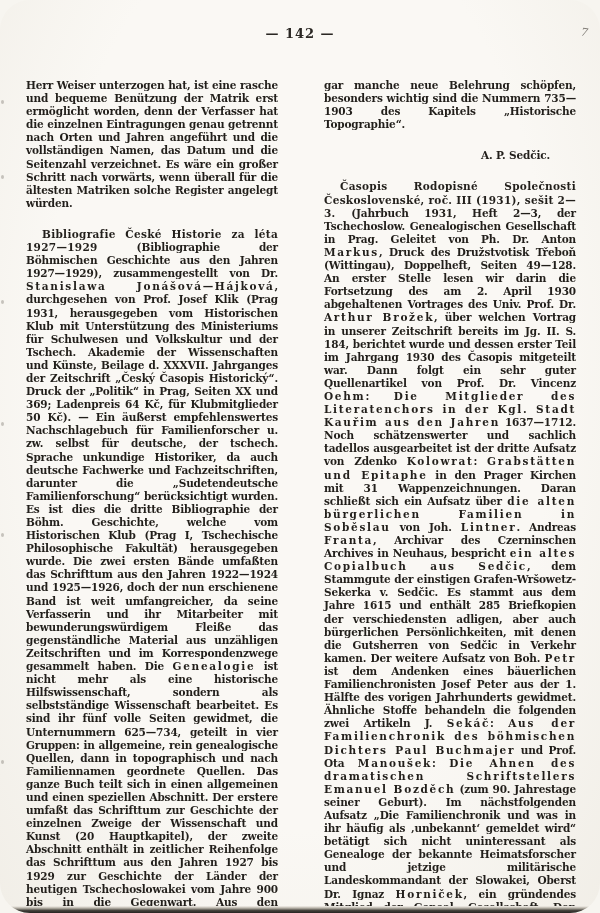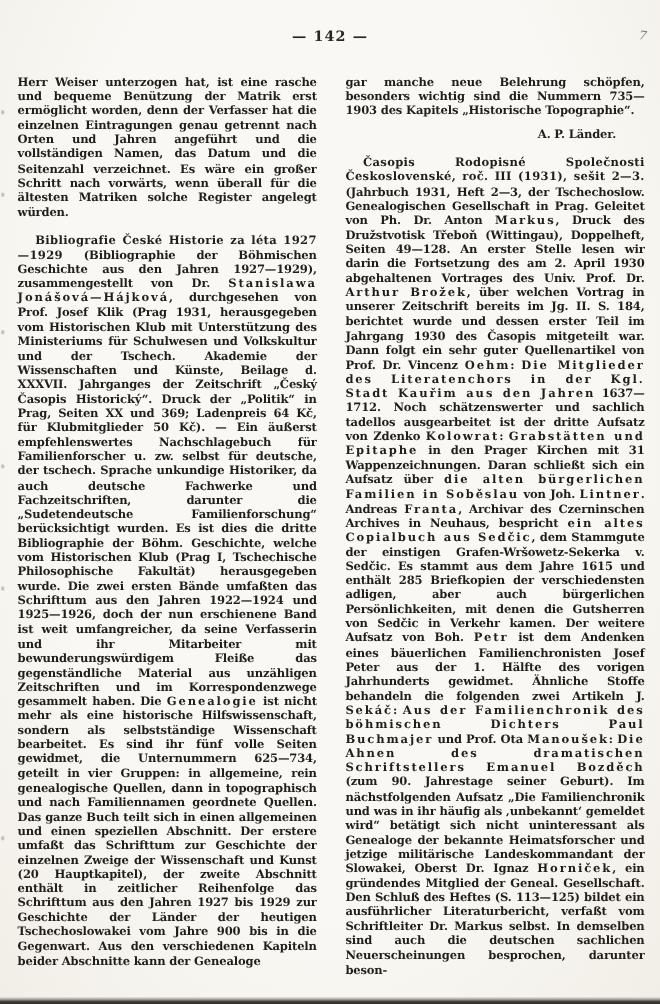--- a/index.html
+++ b/index.html
@@ -6,20 +6,21 @@
   body{
     width:600px;height:913px;
     font-family:"DejaVu Serif","Liberation Serif",serif;
     background:#f7f5f0;
   }
   .page{
     position:relative;width:600px;height:913px;overflow:hidden;
     background:
       radial-gradient(ellipse at 50% 40%, #faf8f4 60%, #f1eee7 100%);
     color:#211e1a;
+    border-radius:30px;
   }
   .page-number{
     text-align:center;
     margin:26px 0 20px 0;
     font-size:13px;font-weight:bold;letter-spacing:1px;
     color:#2a2723;
   }
   .corner-mark{
     position:absolute;top:26px;right:12px;
     font-size:11px;font-style:italic;color:#55504a;opacity:.75;
@@ -32,21 +33,21 @@
   }
   .col{
     width:288px;
     font-size:10.5px;
     font-weight:bold;
     line-height:13.1px;
     text-align:justify;
     letter-spacing:-0.15px;
     color:#221f1b;
   }
-  .col p{margin:8px;}
+  .col p{margin:18px;}
   .col p.mt{margin-top:13px;}
   .col p.indent{text-indent:16px;}
   .col p.sig{text-align:right;padding-right:26px;}
   .seg-bold{font-weight:bold;letter-spacing:0.3px;}
   .seg-spaced{letter-spacing:1.7px;}
   .speck{
     position:absolute;left:1px;width:3px;height:4px;border-radius:50%;
     background:#6b655d;opacity:.35;
   }
   .scan-edge{
@@ -70,19 +71,19 @@
   <span class="speck" style="top:533px"></span>
   <span class="speck" style="top:760px"></span>
 
   <div class="columns">
     <div class="col">
         <p class=""><span>Herr Weiser unterzogen hat, ist eine rasche und bequeme Benützung der Matrik erst ermöglicht worden, denn der Verfasser hat die einzelnen Eintragungen genau getrennt nach Orten und Jahren angeführt und die vollständigen Namen, das Datum und die Seitenzahl verzeichnet. Es wäre ein großer Schritt nach vorwärts, wenn überall für die ältesten Matriken solche Register angelegt würden.</span></p>
         <p class="indent mt "><span class="seg-bold">Bibliografie České Historie za léta 1927—1929</span><span> (Bibliographie der Böhmischen Geschichte aus den Jahren 1927—1929), zusammengestellt von Dr. </span><span class="seg-spaced">Stanislawa Jonášová—Hájková</span><span>, durchgesehen von Prof. Josef Klik (Prag 1931, herausgegeben vom Historischen Klub mit Unterstützung des Ministeriums für Schulwesen und Volkskultur und der Tschech. Akademie der Wissenschaften und Künste, Beilage d. XXXVII. Jahrganges der Zeitschrift „Český Časopis Historický“. Druck der „Politik“ in Prag, Seiten XX und 369; Ladenpreis 64 Kč, für Klubmitglieder 50 Kč). — Ein äußerst empfehlenswertes Nachschlagebuch für Familienforscher u. zw. selbst für deutsche, der tschech. Sprache unkundige Historiker, da auch deutsche Fachwerke und Fachzeitschriften, darunter die „Sudetendeutsche Familienforschung“ berücksichtigt wurden. Es ist dies die dritte Bibliographie der Böhm. Geschichte, welche vom Historischen Klub (Prag I, Tschechische Philosophische Fakultät) herausgegeben wurde. Die zwei ersten Bände umfaßten das Schrifttum aus den Jahren 1922—1924 und 1925—1926, doch der nun erschienene Band ist weit umfangreicher, da seine Verfasserin und ihr Mitarbeiter mit bewunderungswürdigem Fleiße das gegenständliche Material aus unzähligen Zeitschriften und im Korrespondenzwege gesammelt haben. Die </span><span class="seg-spaced">Genealogie</span><span> ist nicht mehr als eine historische Hilfswissenschaft, sondern als selbstständige Wissenschaft bearbeitet. Es sind ihr fünf volle Seiten gewidmet, die Unternummern 625—734, geteilt in vier Gruppen: in allgemeine, rein genealogische Quellen, dann in topographisch und nach Familiennamen geordnete Quellen. Das ganze Buch teilt sich in einen allgemeinen und einen speziellen Abschnitt. Der erstere umfaßt das Schrifttum zur Geschichte der einzelnen Zweige der Wissenschaft und Kunst (20 Hauptkapitel), der zweite Abschnitt enthält in zeitlicher Reihenfolge das Schrifttum aus den Jahren 1927 bis 1929 zur Geschichte der Länder der heutigen Tschechoslowakei vom Jahre 900 bis in die Gegenwart. Aus den verschiedenen Kapiteln beider Abschnitte kann der Genealoge</span></p>
       </div>
     <div class="col">
         <p class=""><span>gar manche neue Belehrung schöpfen, besonders wichtig sind die Nummern 735—1903 des Kapitels „Historische Topographie“.</span></p>
-        <p class="sig"><span>A. P. Länder.</span></p>
+        <p class="sig"><span>A. P. Sedčic.</span></p>
         <p class="indent mt "><span class="seg-bold">Časopis Rodopisné Společnosti Československé,</span><span class="seg-bold"> roč. III (1931), sešit 2—3.</span><span> (Jahrbuch 1931, Heft 2—3, der Tschechoslow. Genealogischen Gesellschaft in Prag. Geleitet von Ph. Dr. Anton </span><span class="seg-spaced">Markus</span><span>, Druck des Družstvotisk Třeboň (Wittingau), Doppelheft, Seiten 49—128. An erster Stelle lesen wir darin die Fortsetzung des am 2. April 1930 abgehaltenen Vortrages des Univ. Prof. Dr. </span><span class="seg-spaced">Arthur Brožek</span><span>, über welchen Vortrag in unserer Zeitschrift bereits im Jg. II. S. 184, berichtet wurde und dessen erster Teil im Jahrgang 1930 des Časopis mitgeteilt war. Dann folgt ein sehr guter Quellenartikel von Prof. Dr. Vincenz </span><span class="seg-spaced">Oehm</span><span>: </span><span class="seg-spaced">Die Mitglieder des Literatenchors in der Kgl. Stadt Kauřim aus den Jahren</span><span> 1637—1712. Noch schätzenswerter und sachlich tadellos ausgearbeitet ist der dritte Aufsatz von Zdenko </span><span class="seg-spaced">Kolowrat</span><span>: </span><span class="seg-spaced">Grabstätten und Epitaphe</span><span> in den Prager Kirchen mit 31 Wappenzeichnungen. Daran schließt sich ein Aufsatz über </span><span class="seg-spaced">die alten bürgerlichen Familien in Soběslau</span><span> von Joh. </span><span class="seg-spaced">Lintner</span><span>. Andreas </span><span class="seg-spaced">Franta</span><span>, Archivar des Czerninschen Archives in Neuhaus, bespricht </span><span class="seg-spaced">ein altes Copialbuch aus Sedčic</span><span>, dem Stammgute der einstigen Grafen-Wršowetz-Sekerka v. Sedčic. Es stammt aus dem Jahre 1615 und enthält 285 Briefkopien der verschiedensten adligen, aber auch bürgerlichen Persönlichkeiten, mit denen die Gutsherren von Sedčic in Verkehr kamen. Der weitere Aufsatz von Boh. </span><span class="seg-spaced">Petr</span><span> ist dem Andenken eines bäuerlichen Familienchronisten Josef Peter aus der 1. Hälfte des vorigen Jahrhunderts gewidmet. Ähnliche Stoffe behandeln die folgenden zwei Artikeln J. </span><span class="seg-spaced">Sekáč</span><span>: </span><span class="seg-spaced">Aus der Familienchronik des böhmischen Dichters Paul Buchmajer</span><span> und Prof. Ota </span><span class="seg-spaced">Manoušek</span><span>: </span><span class="seg-spaced">Die Ahnen des dramatischen Schriftstellers Emanuel Bozděch</span><span> (zum 90. Jahrestage seiner Geburt). Im nächstfolgenden Aufsatz „Die Familienchronik und was in ihr häufig als ‚unbekannt‘ gemeldet wird“ betätigt sich nicht uninteressant als Genealoge der bekannte Heimatsforscher und jetzige militärische Landeskommandant der Slowakei, Oberst Dr. Ignaz </span><span class="seg-spaced">Horniček</span><span>, ein gründendes Mitglied der Geneal. Gesellschaft. Den Schluß des Heftes (S. 113—125) bildet ein ausführlicher Literaturbericht, verfaßt vom Schriftleiter Dr. Markus selbst. In demselben sind auch die deutschen sachlichen Neuerscheinungen besprochen, darunter beson-</span></p>
       </div>
   </div>
 
   <div class="scan-edge"></div>
 </div>
 
 </body></html>

